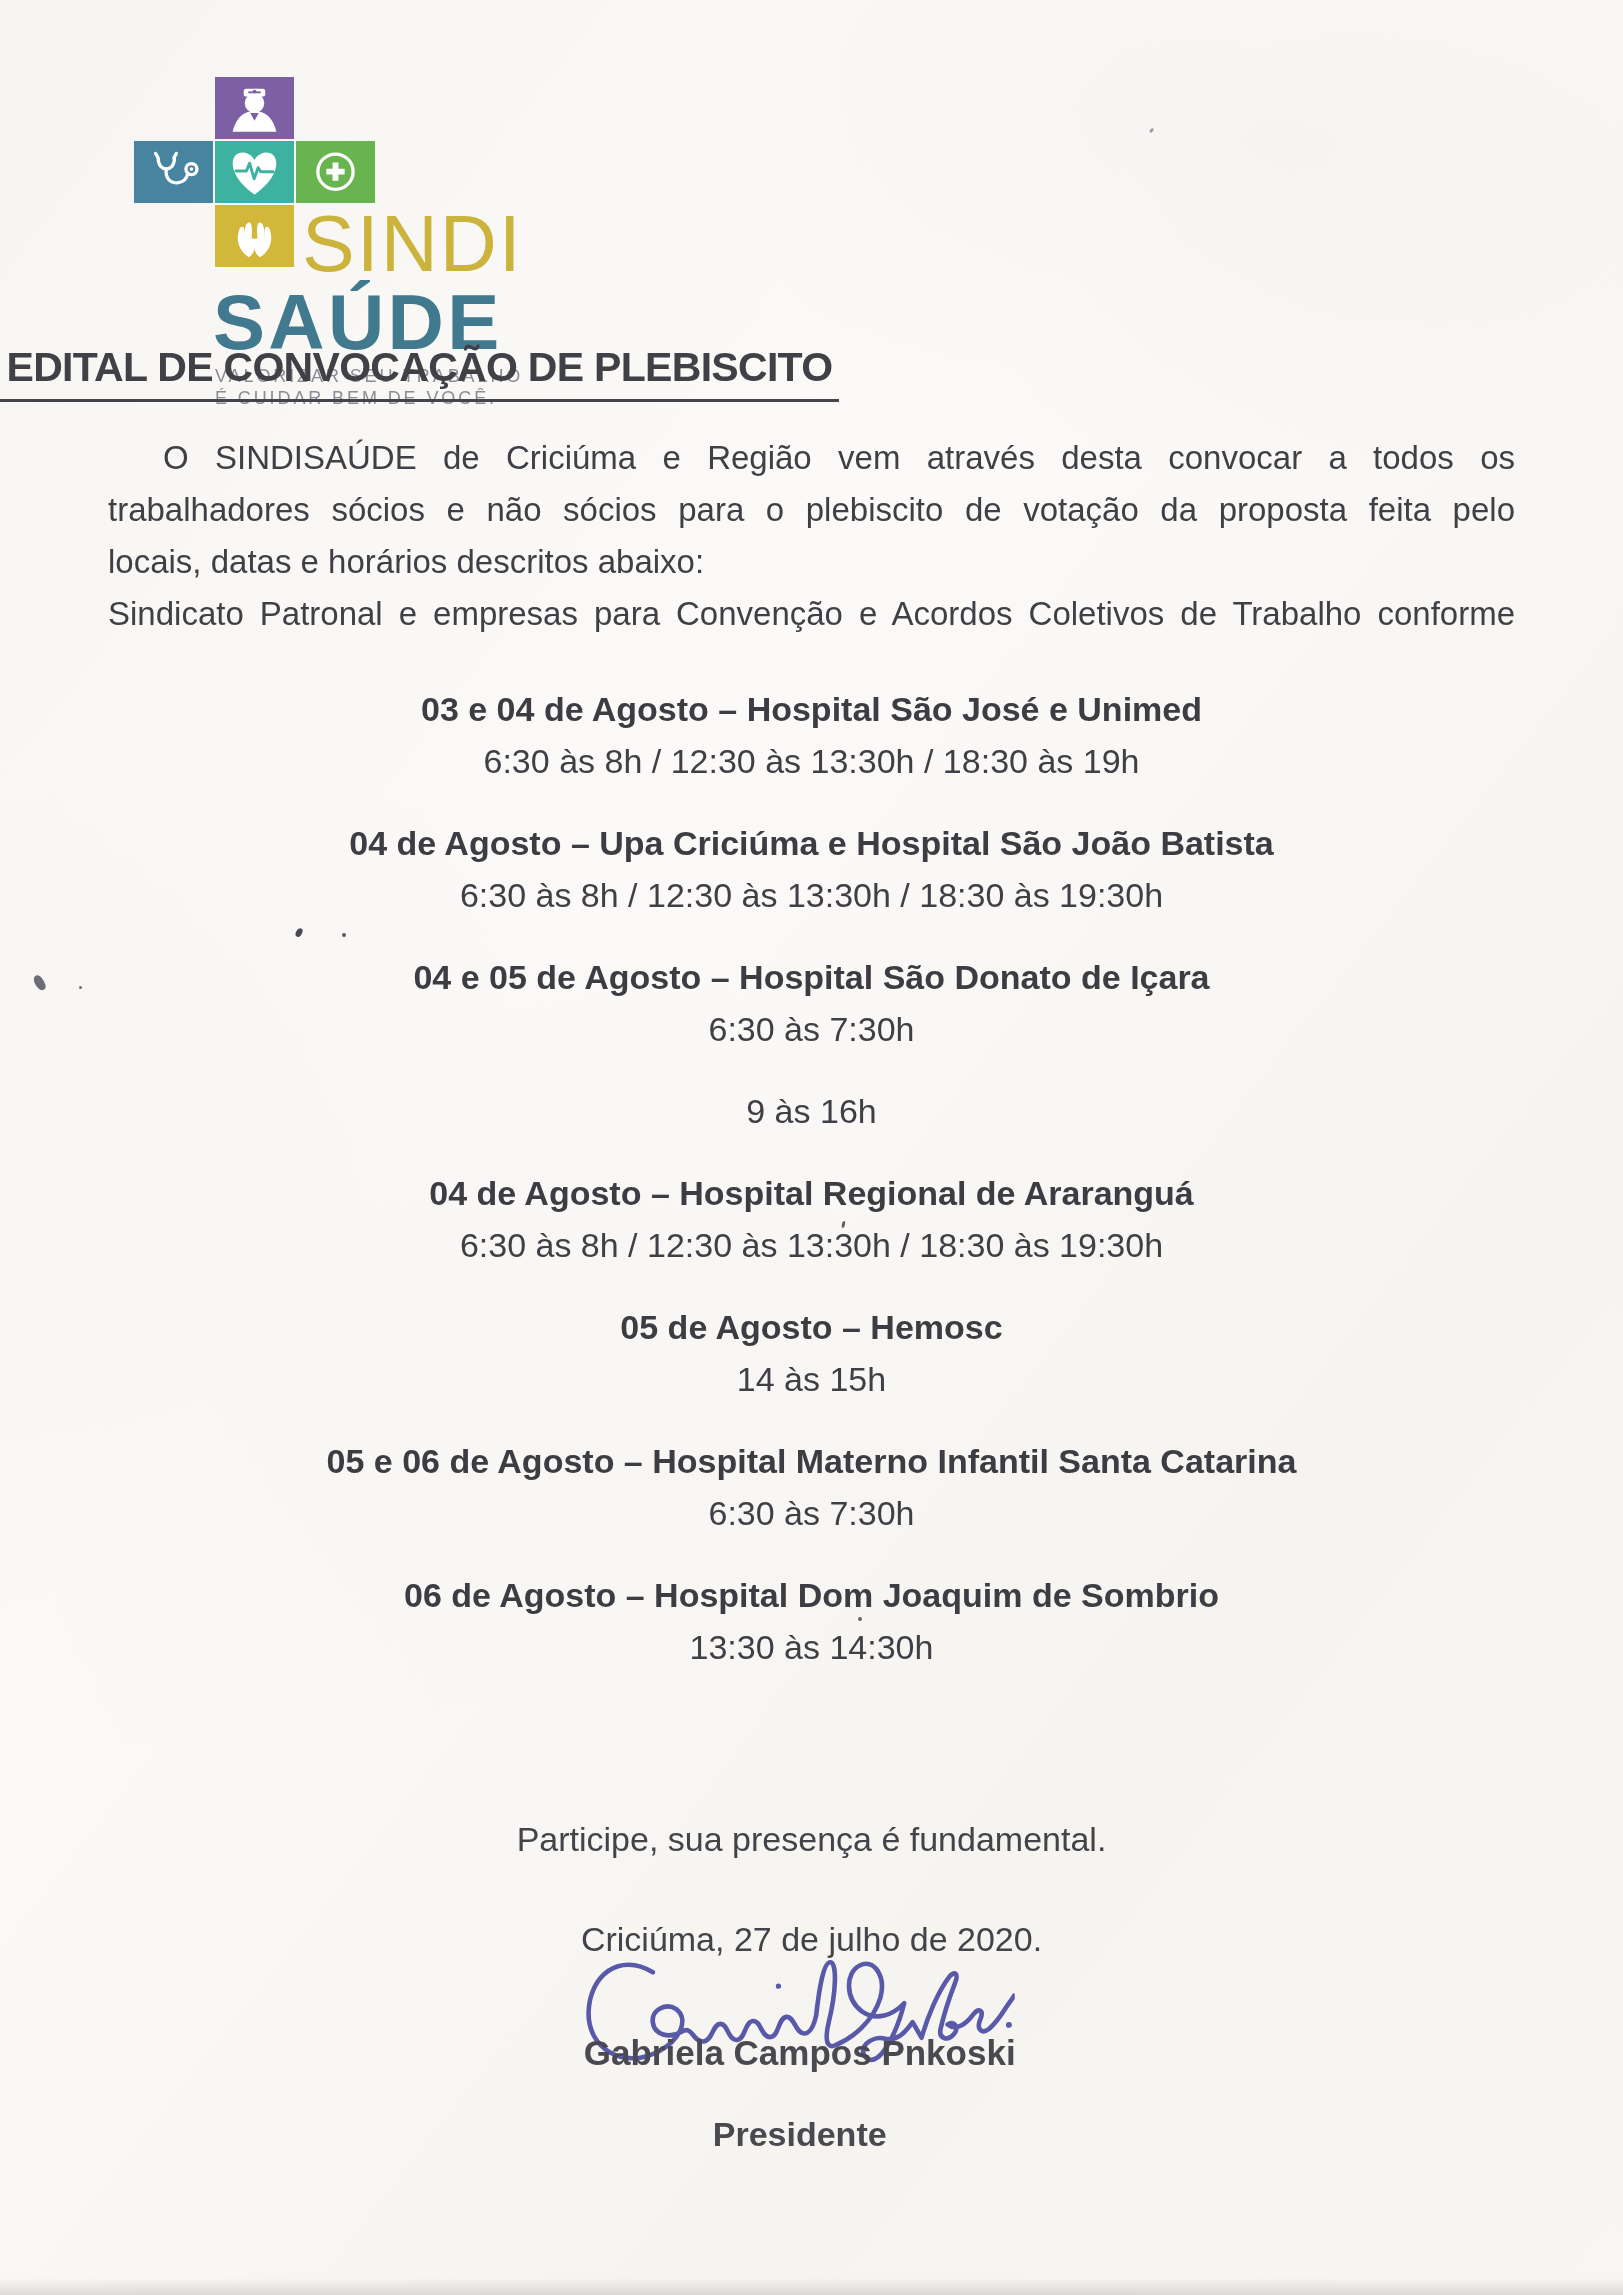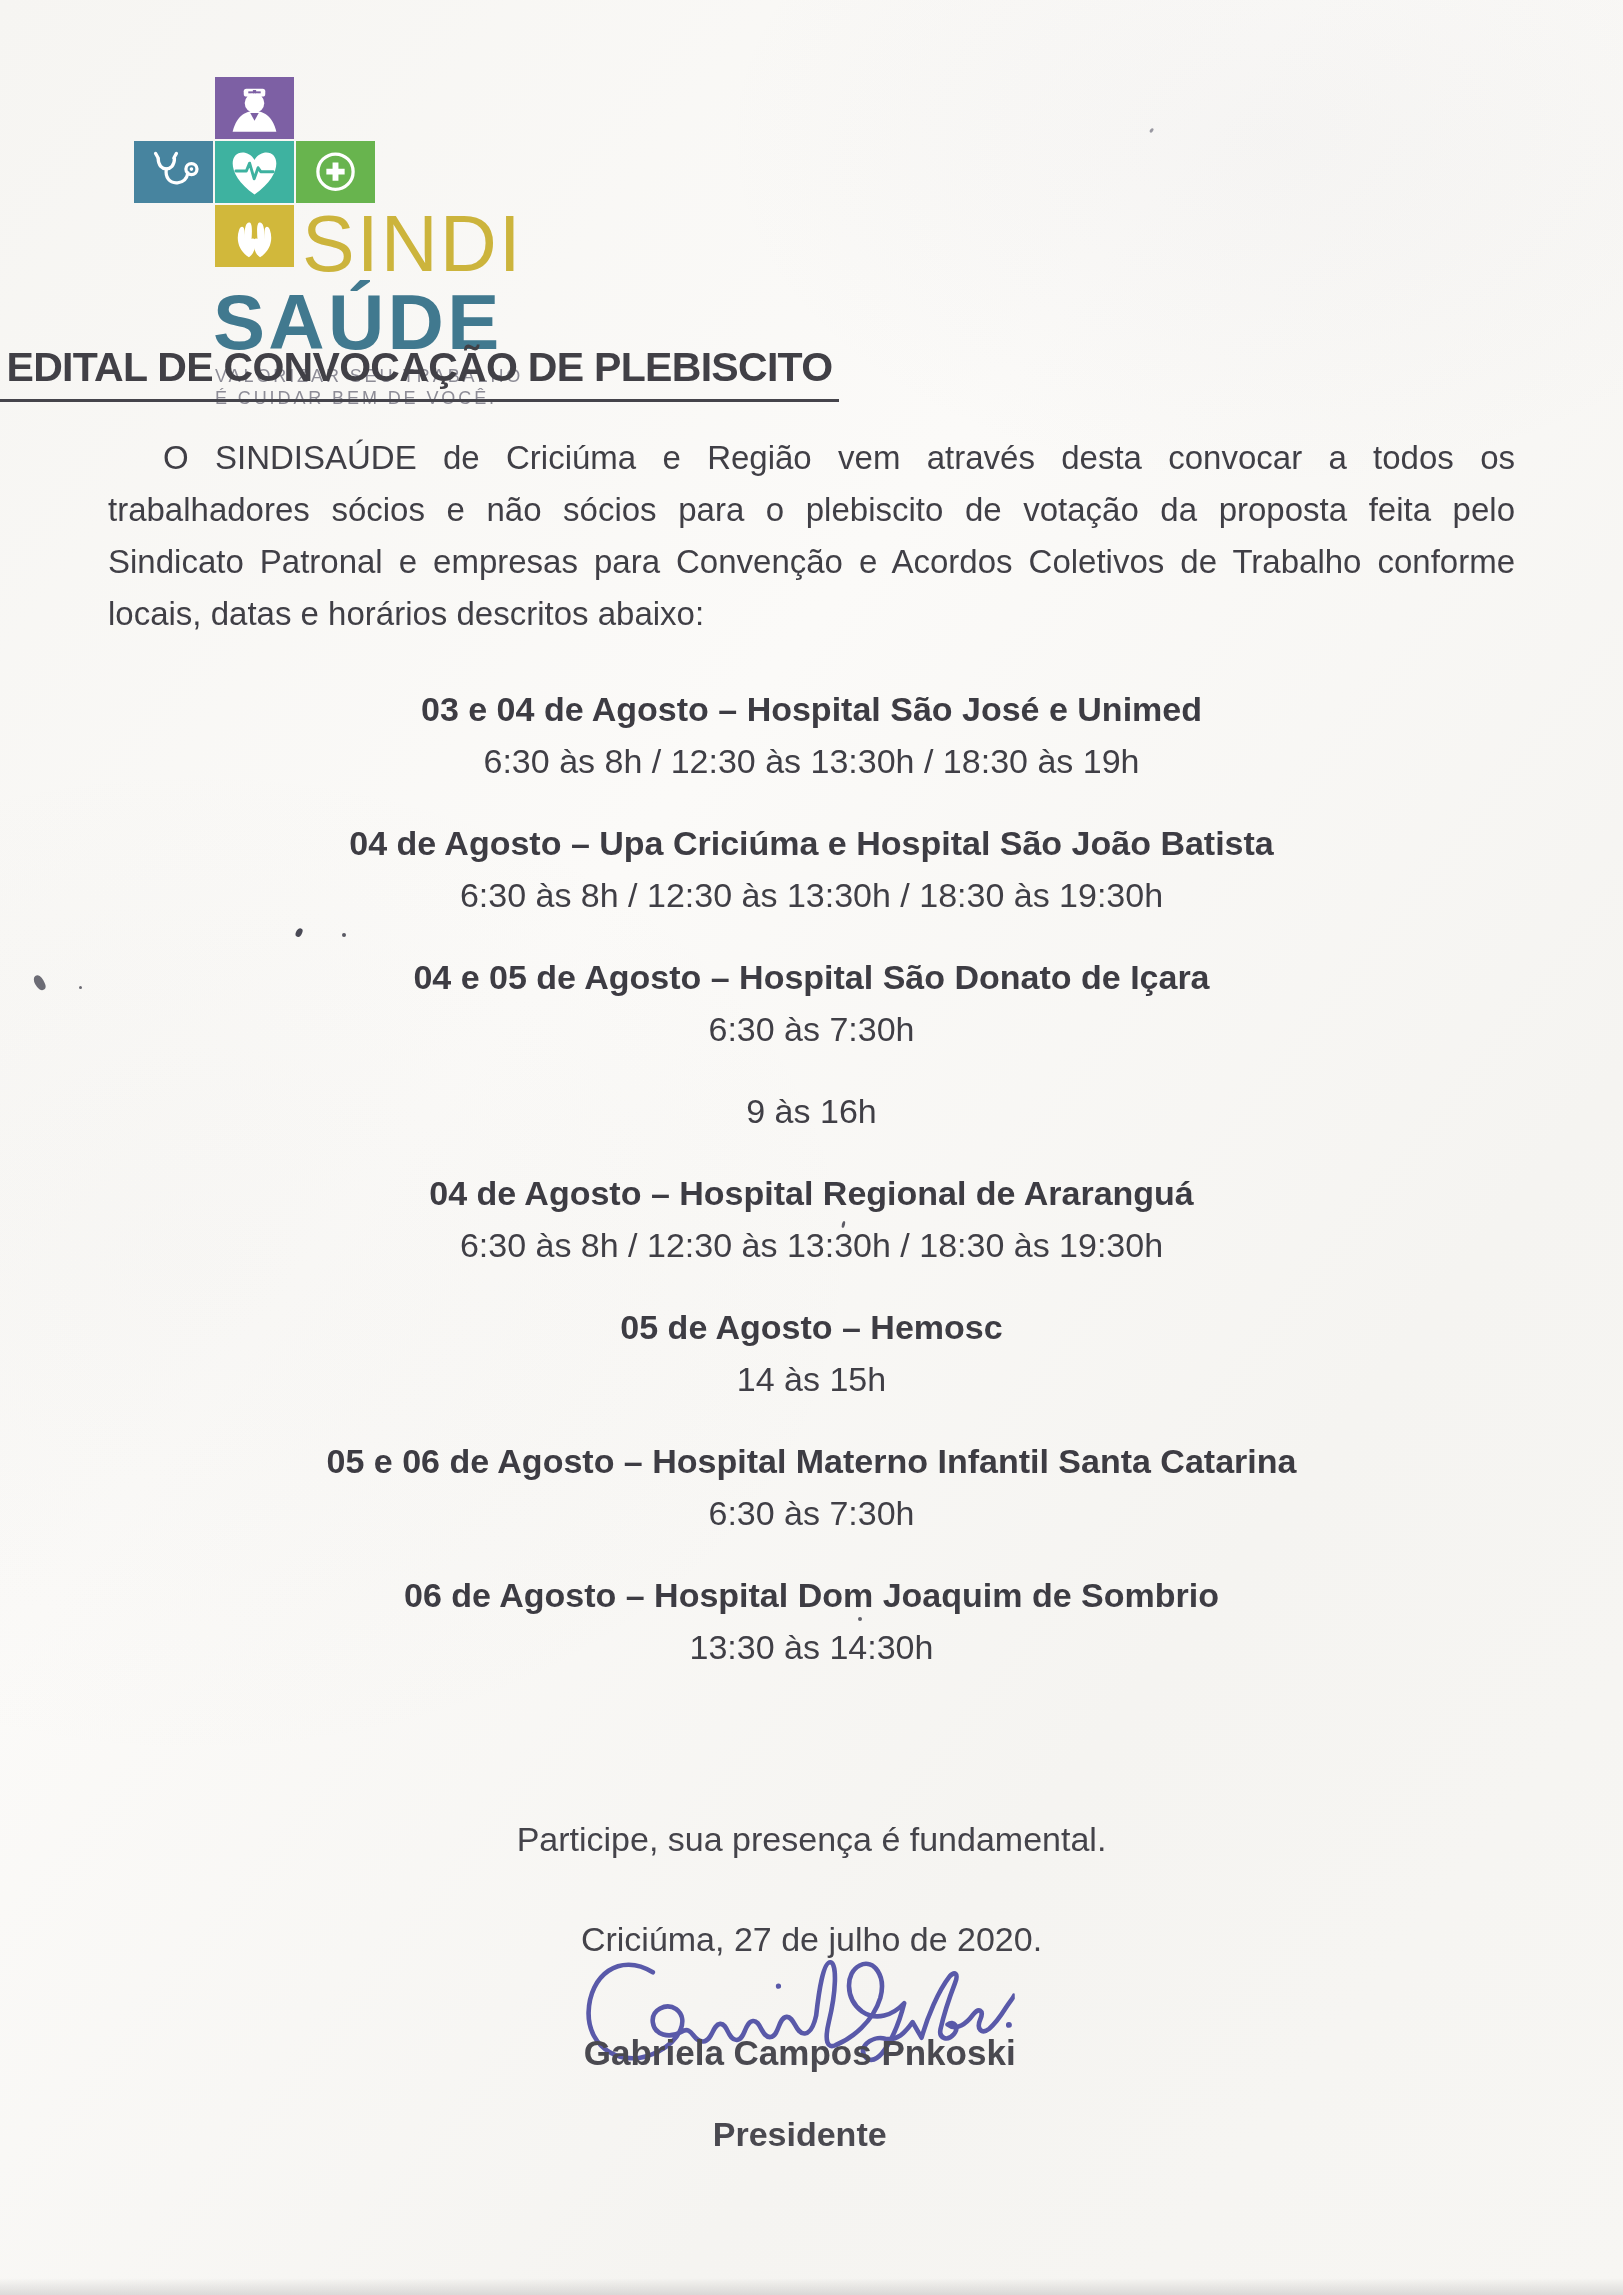--- a/index.html
+++ b/index.html
@@ -134,22 +134,22 @@
     <div>É CUIDAR BEM DE VOCÊ.</div>
   </div>
 
   <div class="doc-title">
     <span>EDITAL DE CONVOCAÇÃO DE PLEBISCITO</span>
   </div>
 
   <div class="body-par">
     <div class="body-line first">O SINDISAÚDE de Criciúma e Região vem através desta convocar a todos os</div>
     <div class="body-line">trabalhadores sócios e não sócios para o plebiscito de votação da proposta feita pelo</div>
+    <div class="body-line last">locais, datas e horários descritos abaixo:</div>
     <div class="body-line">Sindicato Patronal e empresas para Convenção e Acordos Coletivos de Trabalho conforme</div>
-    <div class="body-line last">locais, datas e horários descritos abaixo:</div>
   </div>
 
   <div class="schedule">
     <div class="sch-block">
       <div class="sch-head">03 e 04 de Agosto – Hospital São José e Unimed</div>
       <div class="sch-time">6:30 às 8h / 12:30 às 13:30h / 18:30 às 19h</div>
     </div>
     <div class="sch-block">
       <div class="sch-head">04 de Agosto – Upa Criciúma e Hospital São João Batista</div>
       <div class="sch-time">6:30 às 8h / 12:30 às 13:30h / 18:30 às 19:30h</div>

